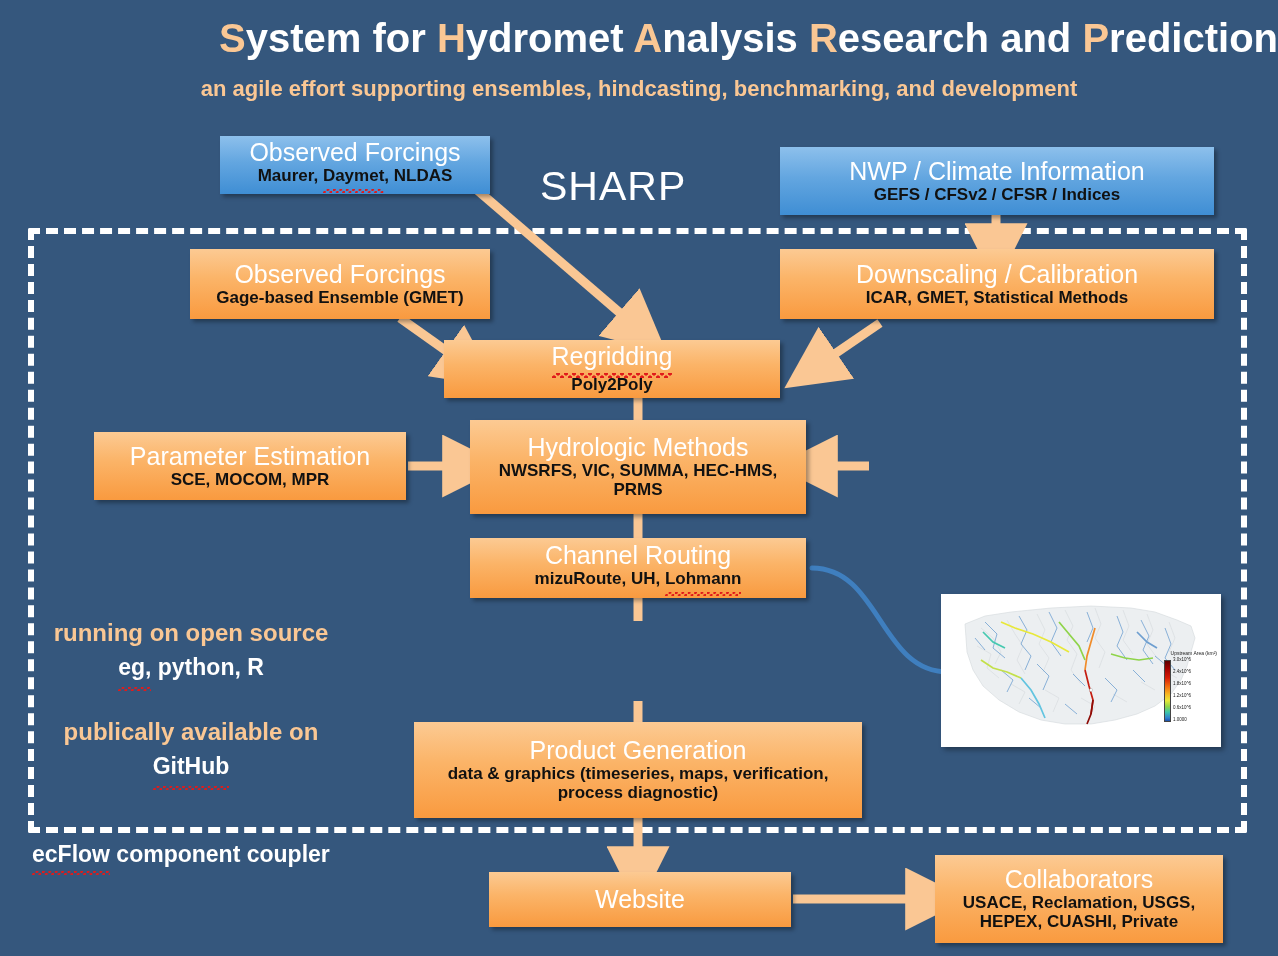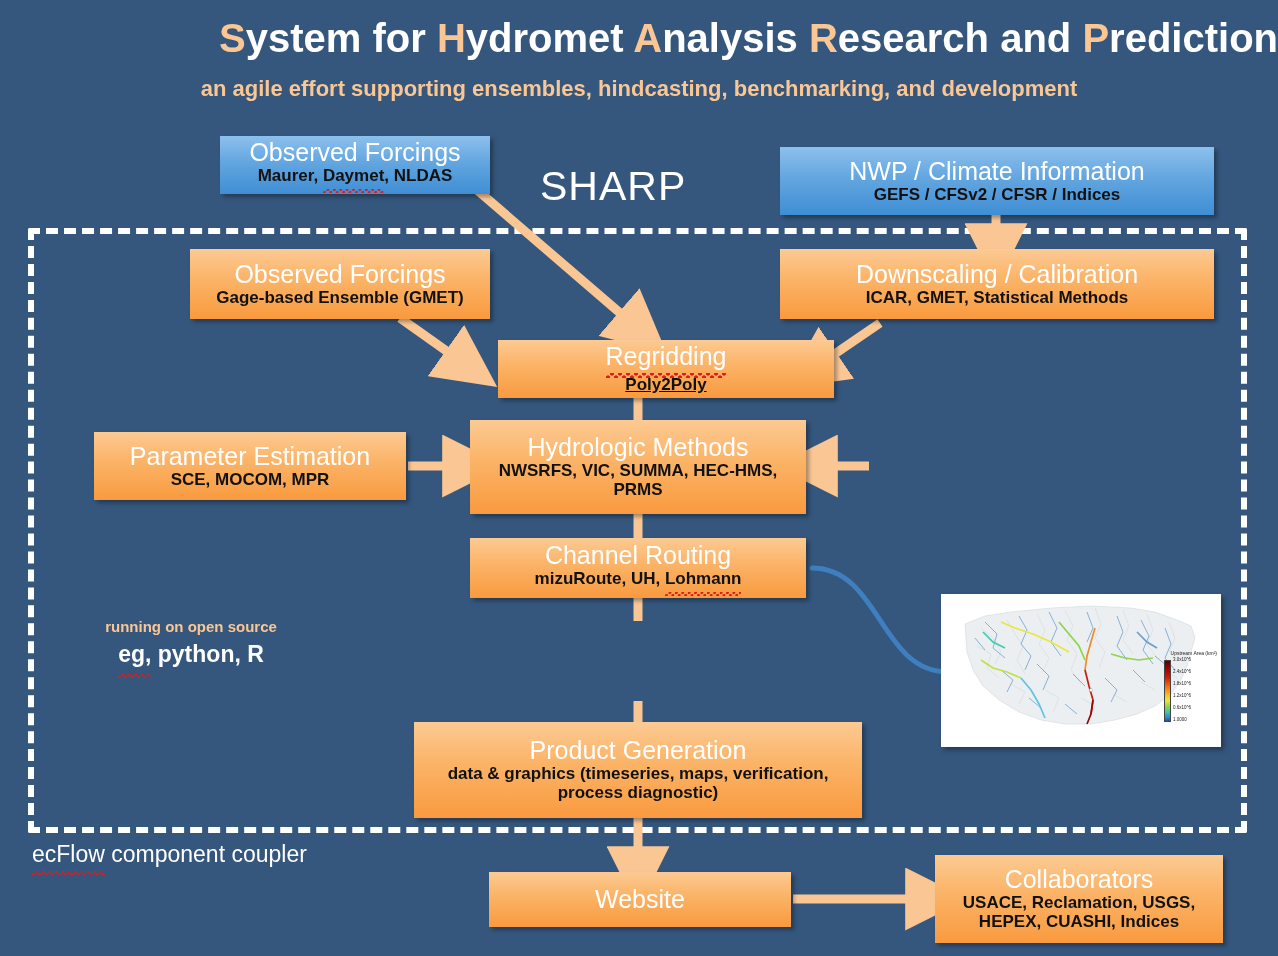--- a/index.html
+++ b/index.html
@@ -98,25 +98,25 @@
     background-size: 8px 5px;
   }
 
   
   .note {
     position: absolute;
     text-align: center;
     line-height: 1.45;
     white-space: nowrap;
   }
-  .note .l1 { color: #fac794; font-size: 15px; font-weight: bold; display:block; }
+  .note .l1 { color: #fac794; font-size: 24px; font-weight: bold; display:block; }
   .note .l2 { color: #ffffff; font-size: 23px; font-weight: bold; display:block; }
   .ecflow {
     position: absolute; left: 32px; top: 841px;
-    color: #ffffff; font-size: 23px; font-weight: normal; white-space: nowrap;
+    color: #ffffff; font-size: 23px; font-weight: bold; white-space: nowrap;
   }
 
   
   svg.overlay {
     position: absolute; left: 0; top: 0;
     width: 1278px; height: 956px;
     pointer-events: none;
   }
 
   
@@ -239,21 +239,21 @@
   <div class="box orange" style="left:190px; top:249px; width:300px; height:70px;">
     <div class="t1">Observed Forcings</div>
     <div class="t2">Gage-based Ensemble (GMET)</div>
   </div>
 
   <div class="box orange" style="left:780px; top:249px; width:434px; height:70px;">
     <div class="t1">Downscaling / Calibration</div>
     <div class="t2">ICAR, GMET, Statistical Methods</div>
   </div>
 
-  <div class="box orange" style="left:498px; top:340px; width:336px; height:58px;text-decoration:underline;">
+  <div class="box orange" style="left:444px; top:340px; width:336px; height:58px;">
     <div class="t1"><span class="sq sq-big">Regridding</span></div>
     <div class="t2">Poly2Poly</div>
   </div>
 
   <div class="box orange" style="left:94px; top:432px; width:312px; height:68px;">
     <div class="t1">Parameter Estimation</div>
     <div class="t2">SCE, MOCOM, MPR</div>
   </div>
 
   <div class="box orange" style="left:470px; top:420px; width:336px; height:94px;">
@@ -275,28 +275,32 @@
     <div class="t2">process diagnostic)</div>
   </div>
 
   <div class="box orange" style="left:489px; top:872px; width:302px; height:55px;">
     <div class="t1">Website</div>
   </div>
 
   <div class="box orange" style="left:935px; top:855px; width:288px; height:88px;">
     <div class="t1">Collaborators</div>
     <div class="t2">USACE, Reclamation, USGS,</div>
-    <div class="t2">HEPEX, CUASHI, Indices</div>
+    <div class="t2">HEPEX, CUASHI, Private</div>
   </div>
 
   <div class="note" style="left:46px; top:616px; width:290px;">
     <span class="l1">running on open source</span>
     <span class="l2"><span class="sq">eg,</span><span> python, R</span></span>
   </div>
 
+  <div class="note" style="left:46px; top:715px; width:290px;">
+    <span class="l1">publically available on</span>
+    <span class="l2"><span class="sq">GitHub</span></span>
+  </div>
 
   <div class="ecflow">
     <span class="sq">ecFlow</span><span> component coupler</span>
   </div>
 
   <div class="map-card">
     <svg viewBox="0 0 280 153" width="280" height="153">
       <rect x="0" y="0" width="280" height="153" fill="#ffffff"></rect>
 
       <g>

